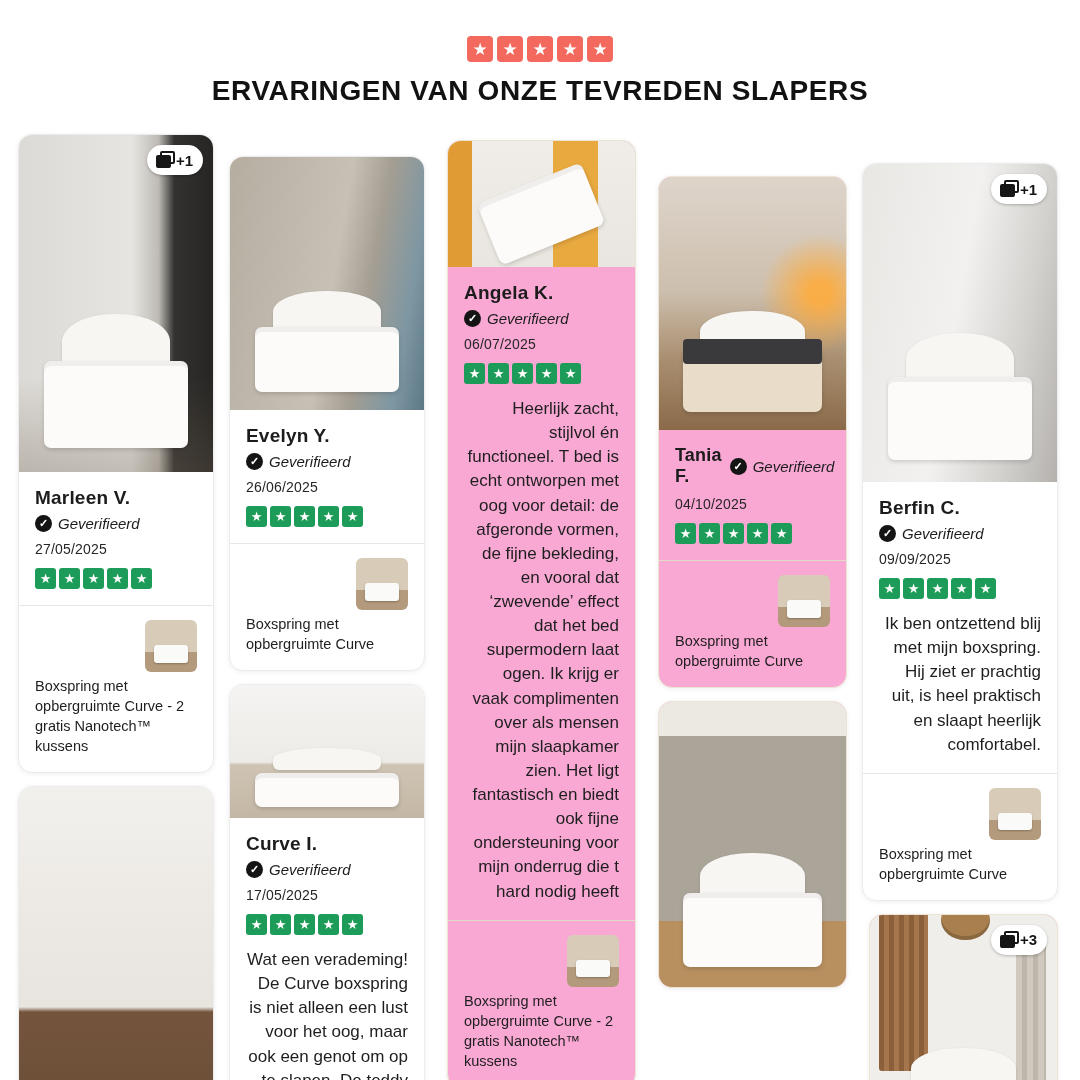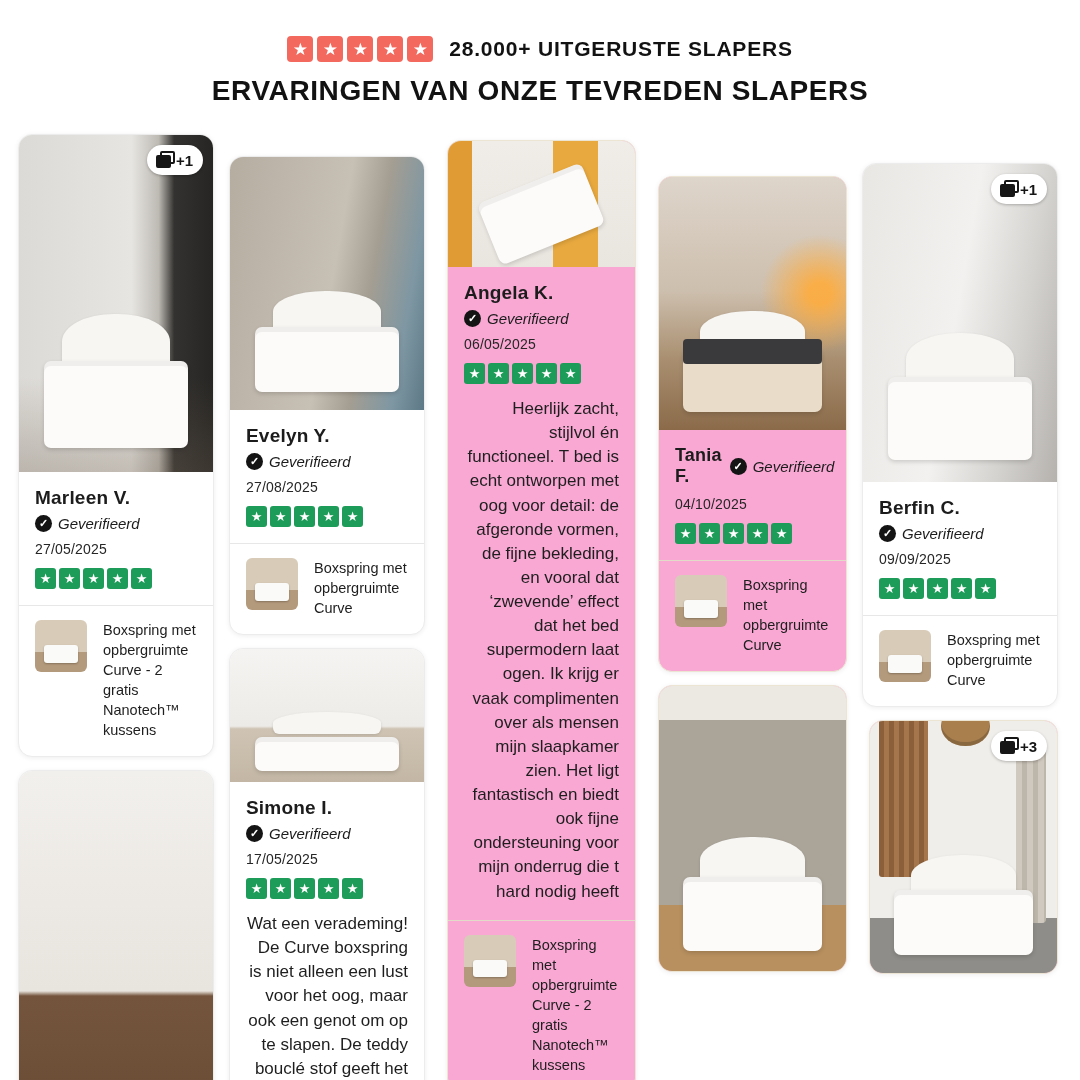--- a/index.html
+++ b/index.html
@@ -88,21 +88,21 @@
   .name-row.inline .verified { margin-top:0; }
   .check-circle { width:17px; height:17px; border-radius:50%; background:#141414; color:#fff;
                   display:inline-flex; align-items:center; justify-content:center; font-size:11px; font-weight:700; }
   .verified-label { font-size:15px; color:#1c1c1c;font-style:italic; }
   .review-date { font-size:14px; color:#262626; margin-top:9px; letter-spacing:0.2px; }
   .review-stars { display:flex; gap:3px; margin-top:11px; }
   .review-stars .star-box { width:21px; height:21px; border-radius:3px; font-size:13px; }
   .review-text { margin-top:13px; font-size:17px; line-height:1.42; color:#1e1e1e; white-space:pre-line;text-align:right; }
 
   
-  .product { display:flex; gap:16px; padding:14px 16px 16px 16px; border-top:1px solid #e7e7e7; align-items:flex-start; }
+  .product { display:flex; gap:4px; padding:14px 16px 16px 16px; border-top:1px solid #e7e7e7; align-items:flex-end;flex-direction:column; }
   .card.cream .product { border-top-color:#e2dbc8; }
   .product-thumb { flex:0 0 52px; width:52px; height:52px; border-radius:6px; position:relative; overflow:hidden;
                    background:linear-gradient(180deg,#d8cbb8 0 62%,#b49a7c 62% 100%); }
   .product-thumb::after { content:""; position:absolute; left:18%; right:18%; bottom:18%; height:34%;
                           background:#fafaf8; border-radius:3px; box-shadow:0 1px 2px rgba(0,0,0,0.25); }
   .product-name { font-size:14.5px; line-height:1.38; color:#1e1e1e; }
 </style>
 </head>
 <body>
 
@@ -110,21 +110,20 @@
 
   <div class="header">
     <div class="banner">
       <div class="stars-row" style="--sbg:#f4695e;">
           <span class="star-box">★</span>
           <span class="star-box">★</span>
           <span class="star-box">★</span>
           <span class="star-box">★</span>
           <span class="star-box">★</span>
         </div>
-      <span class="banner-text">28.000+ UITGERUSTE SLAPERS</span>
     </div>
     <h1 class="page-title">ERVARINGEN VAN ONZE TEVREDEN SLAPERS</h1>
   </div>
 
   <div class="grid">
 
     <div class="col col-1">
       <article class="card">
         <div class="photo p1">
           <i class="bed-head"></i>
@@ -173,21 +172,21 @@
           <i class="bed-base"></i>
         </div>
         <div class="body">
           <div class="name-row">
             <h3 class="reviewer-name">Evelyn Y.</h3>
             <div class="verified">
               <span class="check-circle">✓</span>
               <span class="verified-label">Geverifieerd</span>
             </div>
           </div>
-          <div class="review-date">27/08/2025</div>
+          <div class="review-date">26/06/2025</div>
           <div class="review-stars" style="--sbg:#1d9b58;">
               <span class="star-box">★</span>
               <span class="star-box">★</span>
               <span class="star-box">★</span>
               <span class="star-box">★</span>
               <span class="star-box">★</span>
             </div>
         </div>
         <div class="product">
           <div class="product-thumb"></div>
@@ -195,21 +194,21 @@
         </div>
       </article>
 
       <article class="card">
         <div class="photo p4">
           <i class="bed-head"></i>
           <i class="bed-base"></i>
         </div>
         <div class="body">
           <div class="name-row">
-            <h3 class="reviewer-name">Simone I.</h3>
+            <h3 class="reviewer-name">Curve I.</h3>
             <div class="verified">
               <span class="check-circle">✓</span>
               <span class="verified-label">Geverifieerd</span>
             </div>
           </div>
           <div class="review-date">17/05/2025</div>
           <div class="review-stars" style="--sbg:#1d9b58;">
               <span class="star-box">★</span>
               <span class="star-box">★</span>
               <span class="star-box">★</span>
@@ -228,21 +227,21 @@
           <i class="bed-base"></i>
         </div>
         <div class="body">
           <div class="name-row">
             <h3 class="reviewer-name">Angela K.</h3>
             <div class="verified">
               <span class="check-circle">✓</span>
               <span class="verified-label">Geverifieerd</span>
             </div>
           </div>
-          <div class="review-date">06/05/2025</div>
+          <div class="review-date">06/07/2025</div>
           <div class="review-stars" style="--sbg:#1d9b58;">
               <span class="star-box">★</span>
               <span class="star-box">★</span>
               <span class="star-box">★</span>
               <span class="star-box">★</span>
               <span class="star-box">★</span>
             </div>
           <p class="review-text">Heerlijk zacht, stijlvol én functioneel. T bed is echt ontworpen met oog voor detail: de afgeronde vormen, de fijne bekleding, en vooral dat ‘zwevende’ effect dat het bed supermodern laat ogen. Ik krijg er vaak complimenten over als mensen mijn slaapkamer zien. Het ligt fantastisch en biedt ook fijne ondersteuning voor mijn onderrug die t hard nodig heeft</p>
         </div>
         <div class="product">
@@ -320,20 +319,21 @@
             </div>
           </div>
           <div class="review-date">09/09/2025</div>
           <div class="review-stars" style="--sbg:#1d9b58;">
               <span class="star-box">★</span>
               <span class="star-box">★</span>
               <span class="star-box">★</span>
               <span class="star-box">★</span>
               <span class="star-box">★</span>
             </div>
+          <p class="review-text">Ik ben ontzettend blij met mijn boxspring. Hij ziet er prachtig uit, is heel praktisch en slaapt heerlijk comfortabel.</p>
         </div>
         <div class="product">
           <div class="product-thumb"></div>
           <div class="product-name">Boxspring met opbergruimte Curve</div>
         </div>
       </article>
 
       <article class="card cream">
         <div class="photo p10">
           <i class="slats"></i>

